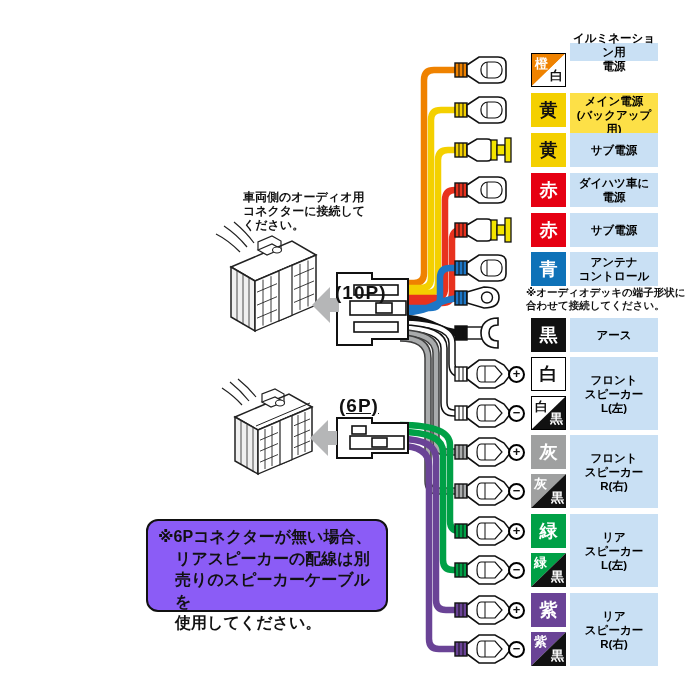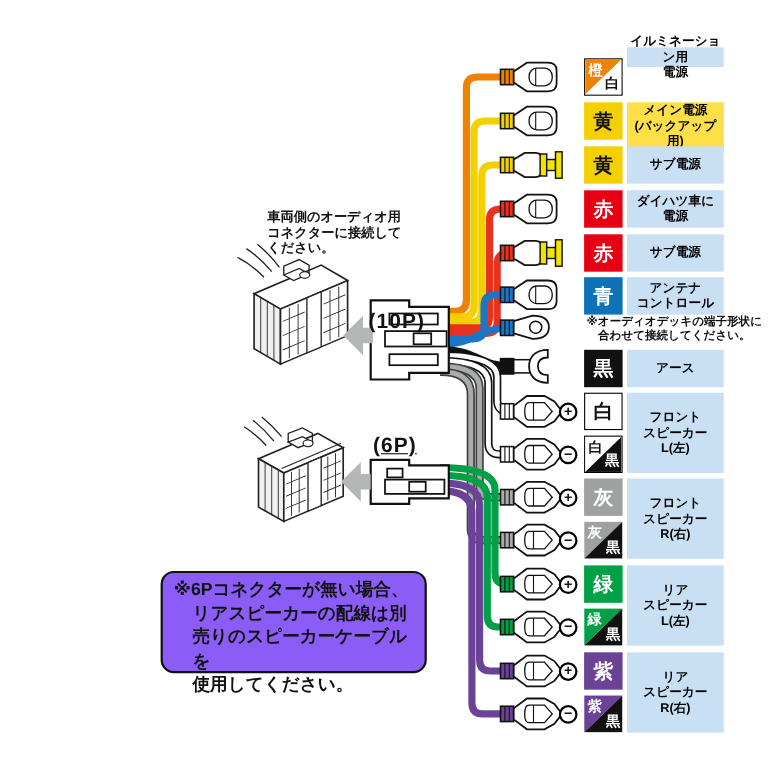--- a/index.html
+++ b/index.html
@@ -7,21 +7,21 @@
          font-family:"Liberation Sans","DejaVu Sans",sans-serif;color:#111;}
   #diagram{position:absolute;left:0;top:0;}
   
   .banner{position:absolute;left:4px;top:45px;width:374px;height:84px;border-radius:16px;color:#fff;font-weight:bold;}
   .banner .b1{position:absolute;left:30px;top:16px;font-size:20px;white-space:nowrap;}
   .banner .b2{position:absolute;left:12px;top:52px;font-size:15.5px;white-space:nowrap;}
   
   .vnote{position:absolute;left:243px;top:190px;font-size:12px;line-height:14px;font-weight:bold;white-space:pre-line;}
   .plabel{position:absolute;font-size:19px;font-weight:600;letter-spacing:1px;}
   .tnote{position:absolute;left:526px;top:286px;width:174px;font-size:10.5px;line-height:12.5px;font-weight:bold;
-         text-align:center;white-space:pre-line;}
+         text-align:left;white-space:pre-line;}
   .rnote{position:absolute;left:146px;top:519px;width:242px;height:93px;border:2.5px solid #111;border-radius:12px;
          background:#8b5cf6;box-sizing:border-box;padding:5px 4px 0 27px;text-indent:-17px;
          font-size:16px;line-height:21.5px;font-weight:bold;white-space:pre-line;}
   
   .sw{position:absolute;left:531px;width:35px;height:34px;display:flex;align-items:center;justify-content:center;
       font-weight:bold;font-size:18px;box-sizing:border-box;}
   .sw.bordered{border:1.5px solid #000;}
   .sw.split{display:block;}
   .tri{position:absolute;top:0;left:0;width:100%;height:100%;}
   .tri.tl{clip-path:polygon(0 0,100% 0,0 100%);}

